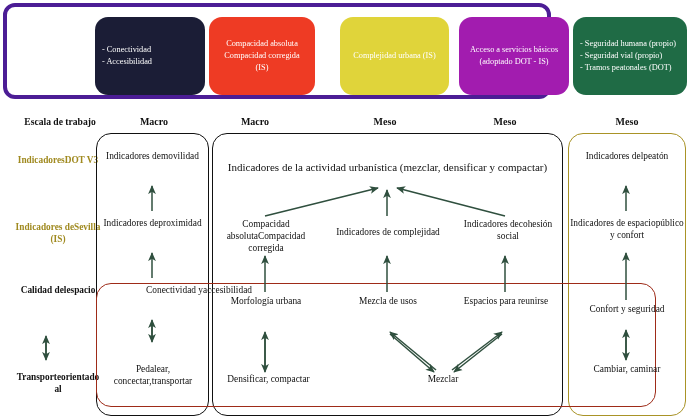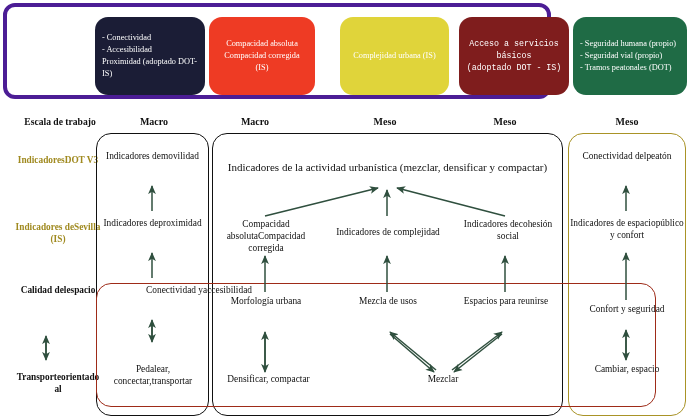--- a/index.html
+++ b/index.html
@@ -43,31 +43,30 @@
 <body>
 
 <div id="stage">
 
   <div class="banner">
     <div class="proposed"></div>
     <div id="pill-host">
         <div class="pill left" style="left: 88px; top: 10px; width: 110px; height: 78px; background: rgb(27, 29, 54); color: rgb(255, 255, 255);">
           <span>- Conectividad</span>
           <span>- Accesibilidad</span>
-          <span>Proximidad  (adoptado DOT-IS)</span>
         </div>
         <div class="pill center" style="left: 202px; top: 10px; width: 106px; height: 78px; background: rgb(238, 59, 36); color: rgb(255, 255, 255);">
           <span>Compacidad absoluta</span>
           <span>Compacidad corregida</span>
           <span>(IS)</span>
         </div>
         <div class="pill center" style="left: 333px; top: 10px; width: 109px; height: 78px; background: rgb(224, 212, 58); color: rgb(255, 255, 255);">
           <span>Complejidad urbana (IS)</span>
         </div>
-        <div class="pill center" style="left: 452px; top: 10px; width: 110px; height: 78px; background: #7f1d1d; color: rgb(255, 255, 255); font-family: Liberation Mono, monospace;">
+        <div class="pill center" style="left: 452px; top: 10px; width: 110px; height: 78px; background: #a21caf; color: rgb(255, 255, 255);">
           <span>Acceso a servicios básicos</span>
           <span>(adoptado DOT - IS)</span>
         </div>
         <div class="pill left" style="left: 566px; top: 10px; width: 114px; height: 78px; background: rgb(31, 107, 69); color: rgb(255, 255, 255);">
           <span>- Seguridad humana (propio)</span>
           <span>- Seguridad vial (propio)</span>
           <span>- Tramos peatonales (DOT)</span>
         </div>
       </div>
   </div>
@@ -139,18 +138,18 @@
       <div class="node" style="left: 96px; top: 363px; width: 114px;"><span>Pedalear, concectar,</span><span>transportar</span></div>
       <div class="node big" style="left: 216px; top: 160px; width: 343px;"><span>Indicadores de la actividad urbanística (mezclar, densificar y compactar)</span></div>
       <div class="node" style="left: 210px; top: 218px; width: 112px;"><span>Compacidad absoluta</span><span>Compacidad corregida</span></div>
       <div class="node" style="left: 322px; top: 226px; width: 132px;"><span>Indicadores de complejidad</span></div>
       <div class="node" style="left: 458px; top: 218px; width: 100px;"><span>Indicadores de</span><span>cohesión social</span></div>
       <div class="node" style="left: 216px; top: 295px; width: 100px;"><span>Morfología urbana</span></div>
       <div class="node" style="left: 340px; top: 295px; width: 96px;"><span>Mezcla de usos</span></div>
       <div class="node" style="left: 450px; top: 295px; width: 112px;"><span>Espacios para reunirse</span></div>
       <div class="node" style="left: 216px; top: 373px; width: 105px;"><span>Densificar, compactar</span></div>
       <div class="node" style="left: 408px; top: 373px; width: 70px;"><span>Mezclar</span></div>
-      <div class="node" style="left: 573px; top: 150px; width: 108px;"><span>Conectividad del</span><span>peatón</span></div>
+      <div class="node" style="left: 573px; top: 150px; width: 108px;"><span>Indicadores del</span><span>peatón</span></div>
       <div class="node" style="left: 570px; top: 217px; width: 114px;"><span>Indicadores de espacio</span><span>público y confort</span></div>
       <div class="node" style="left: 572px; top: 303px; width: 110px;"><span>Confort y seguridad</span></div>
-      <div class="node" style="left: 574px; top: 363px; width: 106px;"><span>Cambiar, espacio</span></div>
+      <div class="node" style="left: 574px; top: 363px; width: 106px;"><span>Cambiar, caminar</span></div>
     </div>
 </div>
 
 </body></html>

